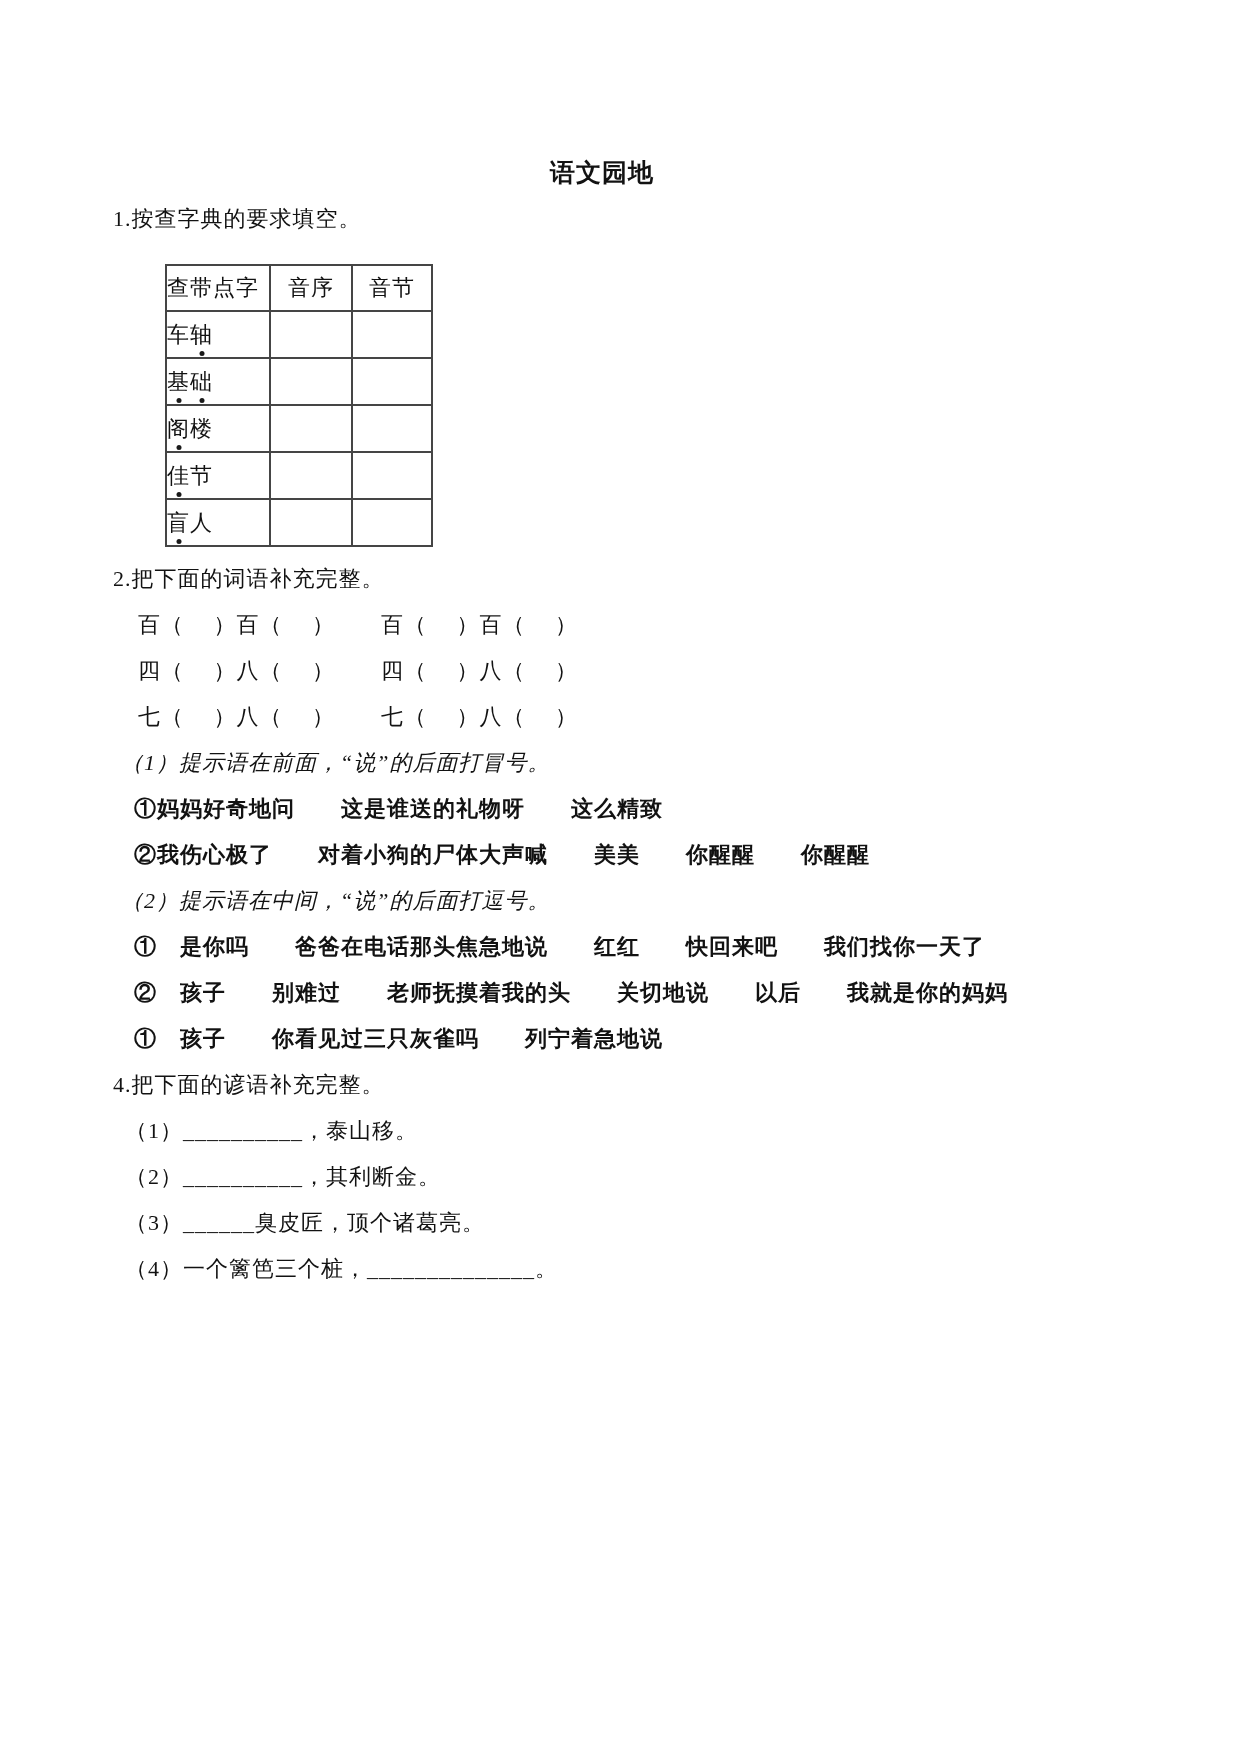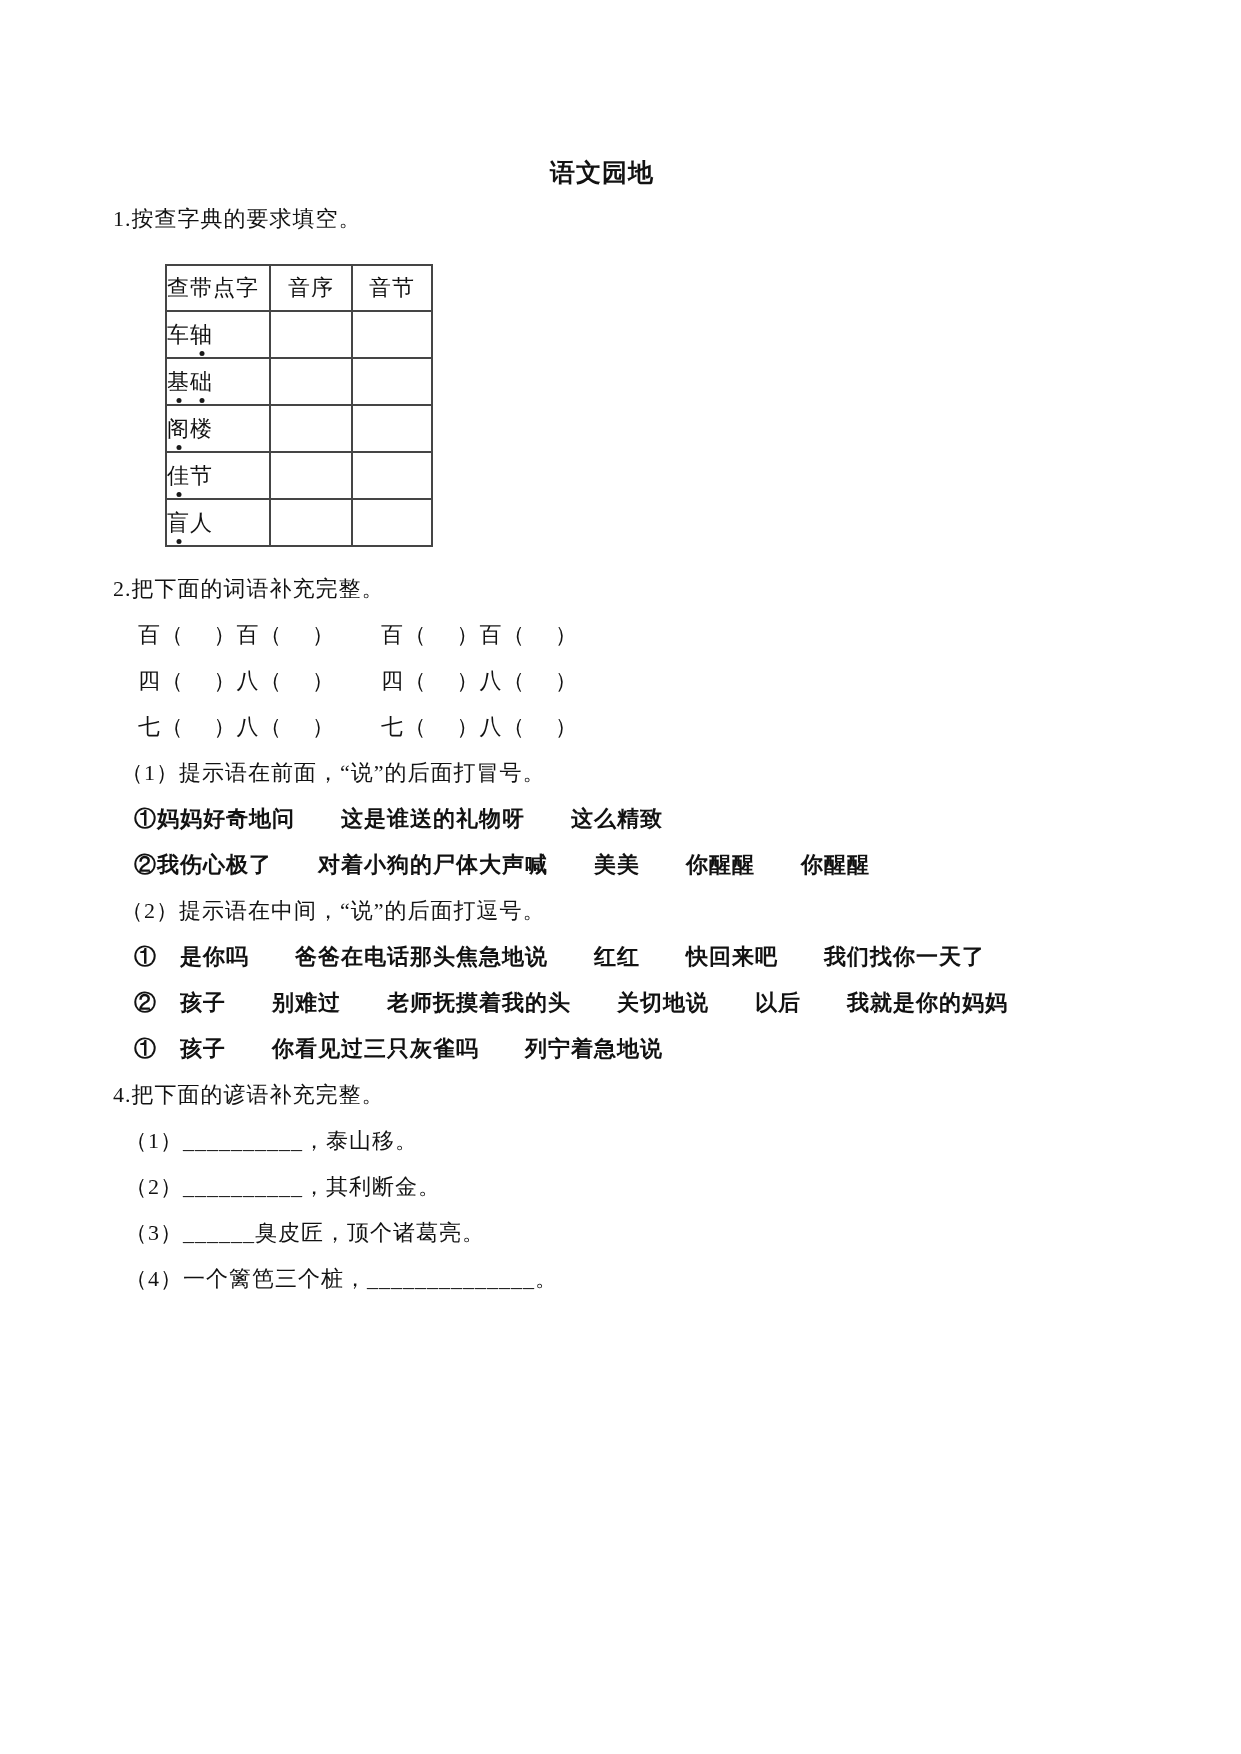--- a/index.html
+++ b/index.html
@@ -20,28 +20,28 @@
     font-size:25px; font-weight:bold;
     line-height:30px; letter-spacing:1px;
     white-space:pre;
   }
   .line {
     font-size:22px; line-height:28px;
     margin:0 0 18px 0;
     letter-spacing:1px;
     white-space:pre-wrap;
   }
-  .indent-paren  { margin-left:8px; }
+  .indent-paren  { margin-left:8px;font-style:italic; }
   .indent-circle { margin-left:21px;font-weight:bold; }
   .indent-q2     { margin-left:25px; }
   .indent-q4     { margin-left:12px; }
 
   table.dict {
     border-collapse:collapse;
-    margin:31px 0 28px 52px;
+    margin:31px 0 18px 52px;
     table-layout:fixed;
   }
   table.dict th, table.dict td {
     border:2px solid #454545;
     font-size:22px; font-weight:normal;
     letter-spacing:1px;
     padding:0;
     vertical-align:middle;
   }
   table.dict th { height:44px; }

